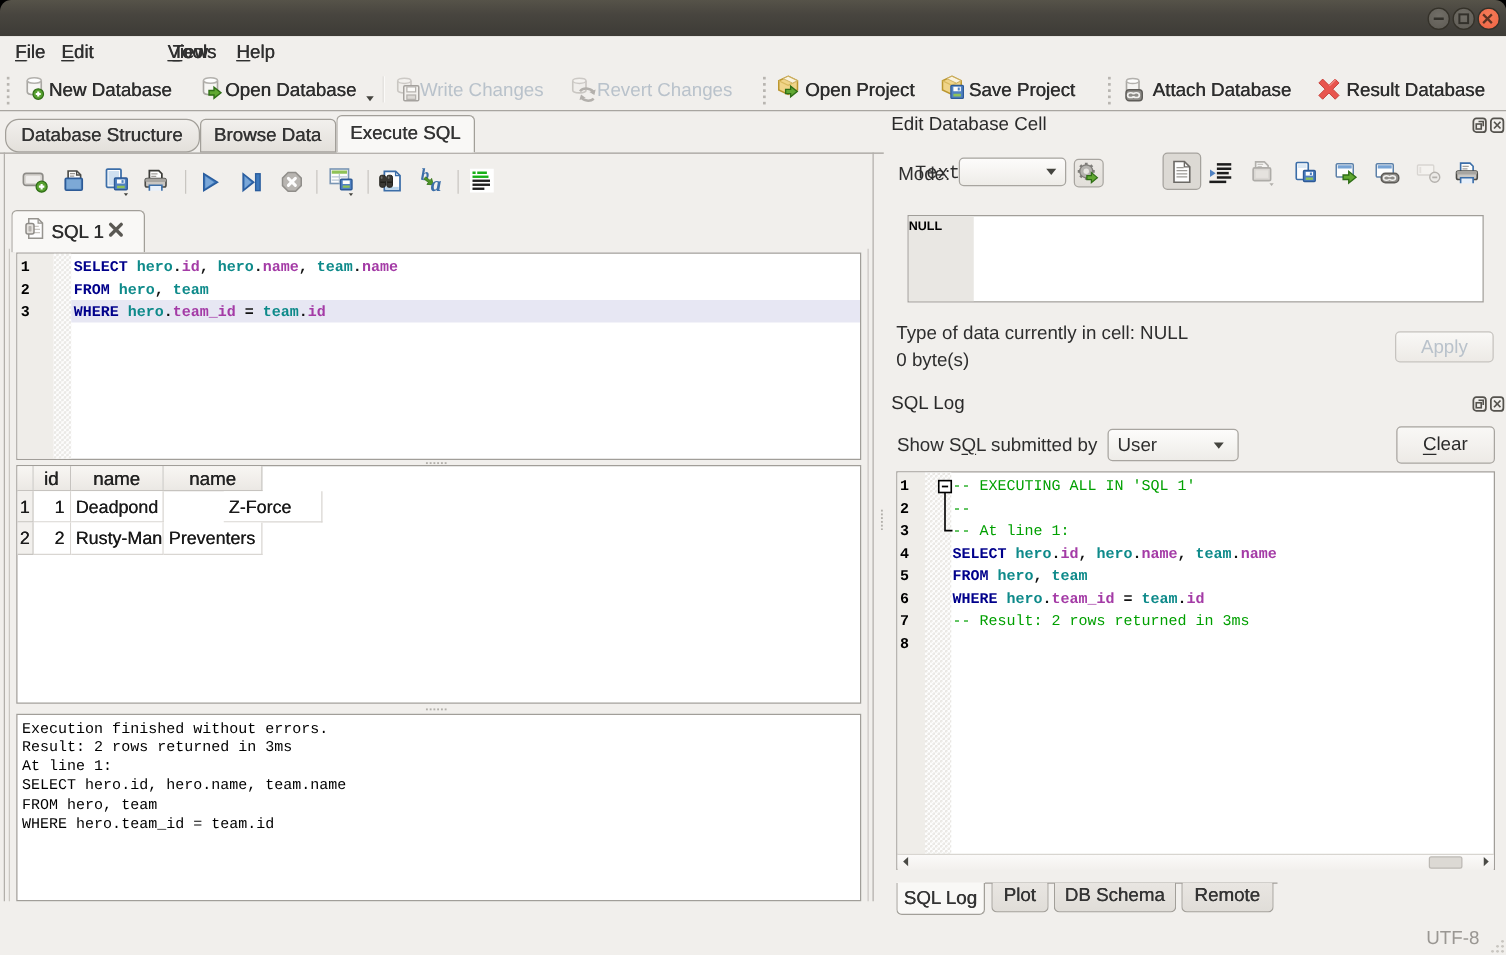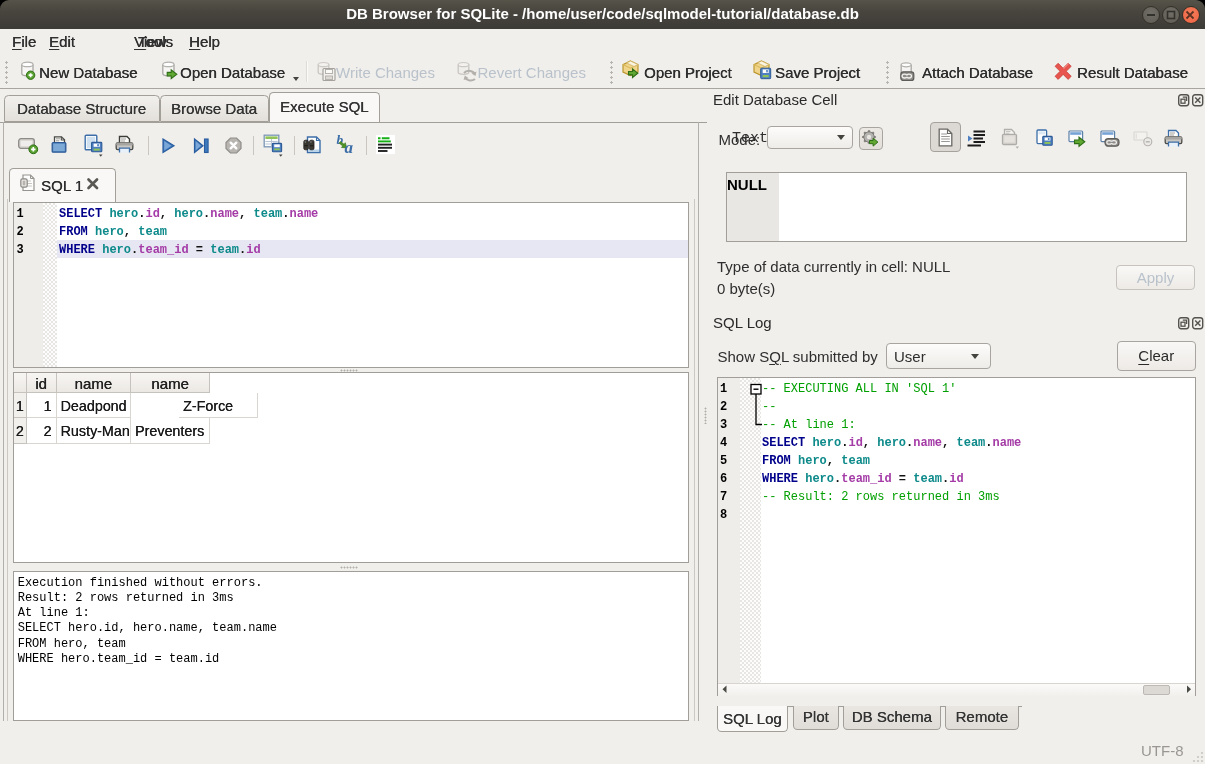--- a/index.html
+++ b/index.html
@@ -67,21 +67,20 @@
   .pun{color:#111;font-weight:bold;}
   .cmt{color:#00a000;}
   .dots6{position:absolute;width:3px;
     background-image:radial-gradient(circle,#b2afaa 0.9px,transparent 1.1px);background-size:3px 3px;}
 </style></head>
 <body>
 <div id="win">
 
   <div id="titlebase"></div>
   <div id="titlebar"></div>
-  <div id="title">DB Browser for SQLite - /home/user/code/sqlmodel-tutorial/database.db</div>
   <div class="wbtn" style="left:1142px;"></div>
   <div class="wbtn" style="left:1161.5px;"></div>
   <div class="wbtn" style="left:1181.5px;background:radial-gradient(circle at 50% 35%,#f47c58,#ef6344);"></div>
   <svg width="60" height="18" style="left:1142px;top:6px;">
     <rect x="5" y="8" width="8" height="2" fill="#33312b"></rect>
     <rect x="25.5" y="5.5" width="7" height="7" fill="none" stroke="#33312b" stroke-width="1.6"></rect>
     <path d="M44.5 5.5 L51.5 12.5 M51.5 5.5 L44.5 12.5" stroke="#5c3223" stroke-width="1.8"></path>
   </svg>
 
   <div id="menubar">
@@ -162,21 +161,21 @@
     <ellipse cx="12" cy="16.1" rx="2.5" ry="1.9" fill="none" stroke="#f2f1ef" stroke-width="1.3"></ellipse>
     <rect x="8.3" y="15.5" width="3" height="1.3" fill="#8e8c88"></rect>
   </svg>
 
   <svg width="20" height="20" style="left:1054px;top:62px;">
     <path d="M9 6.2 L14.2 1 L17.4 4.2 L12.2 9.4 L17.4 14.6 L14.2 17.8 L9 12.6 L3.8 17.8 L0.6 14.6 L5.8 9.4 L0.6 4.2 L3.8 1 Z" fill="#e8554e" stroke="#c63c35" stroke-width="0.8" transform="translate(0.5,0.3) scale(0.96)"></path>
     <path d="M9 6.2 L14.2 1 L15 1.8 L9.8 7 Z" fill="#f08a84" transform="translate(0.5,0.3) scale(0.96)"></path>
   </svg>
 
   <div class="hline" style="left:0;top:121.5px;width:707px;"></div>
-  <div class="tab" style="left:3.5px;top:95px;width:156px;height:27px;line-height:26px;">Database Structure</div>
+  <div class="tab" style="left:3.5px;top:95px;width:156px;height:27px;line-height:26px;border-radius:11px;">Database Structure</div>
   <div class="tab" style="left:159.5px;top:95px;width:109px;height:27px;line-height:26px;">Browse Data</div>
   <div class="tab tabactive" style="left:268.5px;top:92px;width:111.5px;height:30px;line-height:28px;">Execute SQL</div>
 
   <div class="vline" style="left:2.5px;top:122px;height:599px;"></div>
   <div class="vline2" style="left:7px;top:199px;height:522px;"></div>
   <div class="vline2" style="left:693.5px;top:199px;height:522px;"></div>
   <div class="vline" style="left:698px;top:122px;height:599px;"></div>
   <div class="dots6" style="left:704px;top:407px;height:17px;"></div>
 
   <svg width="22" height="20" style="left:18px;top:137px;">
@@ -402,21 +401,21 @@
   <svg width="22" height="20" style="left:1164px;top:129px;">
     <path d="M4.5 8 V1.5 H12 L14.5 4 V8" fill="#fdfdfc" stroke="#3c6ea8" stroke-width="1.3"></path>
     <path d="M6 4 H11 M6 6 H10" stroke="#a19f9b" stroke-width="1"></path>
     <rect x="1.2" y="7.8" width="16.6" height="6.8" rx="1.4" fill="#c9c6c2" stroke="#4a4a46" stroke-width="1.3"></rect>
     <rect x="1.2" y="7.8" width="16.6" height="2.8" rx="1.2" fill="#a7a5a1"></rect>
     <path d="M4.5 17.6 V13.2 H14.5 V17.6" fill="#e8f0fa" stroke="#3c6ea8" stroke-width="1.3"></path>
   </svg>
 
   <div class="box" style="left:726px;top:172px;width:461px;height:70px;"></div>
   <div class="abs" style="left:727px;top:173px;width:52px;height:68px;background:#e9e7e3;"></div>
-  <div class="abs" style="left:727px;top:175.5px;color:#000;font-weight:bold;font-size:15px;">NULL</div>
+  <div class="abs" style="left:727px;top:175.5px;color:#000;font-weight:bold;font-size:10px;">NULL</div>
 
   <div class="abs" style="left:717px;top:258px;">Type of data currently in cell: NULL</div>
   <div class="abs" style="left:717px;top:280px;">0 byte(s)</div>
   <div class="btn" style="left:1116px;top:265px;width:79px;height:24.5px;line-height:23px;color:#b9c2cb;border-color:#c6c3bf;">Apply</div>
 
   <div class="abs" style="left:713px;top:313.5px;color:#2a2a2a;">SQL Log</div>
   <svg width="12" height="13" style="left:1178px;top:317px;">
     <rect x="0.7" y="0.7" width="10" height="11" rx="2.4" fill="none" stroke="#55534e" stroke-width="1.4"></rect>
     <path d="M4.8 3.2 H8.6 V7" fill="none" stroke="#55534e" stroke-width="1.3"></path>
     <rect x="3" y="5.2" width="4" height="4" fill="none" stroke="#55534e" stroke-width="1.3"></rect>

